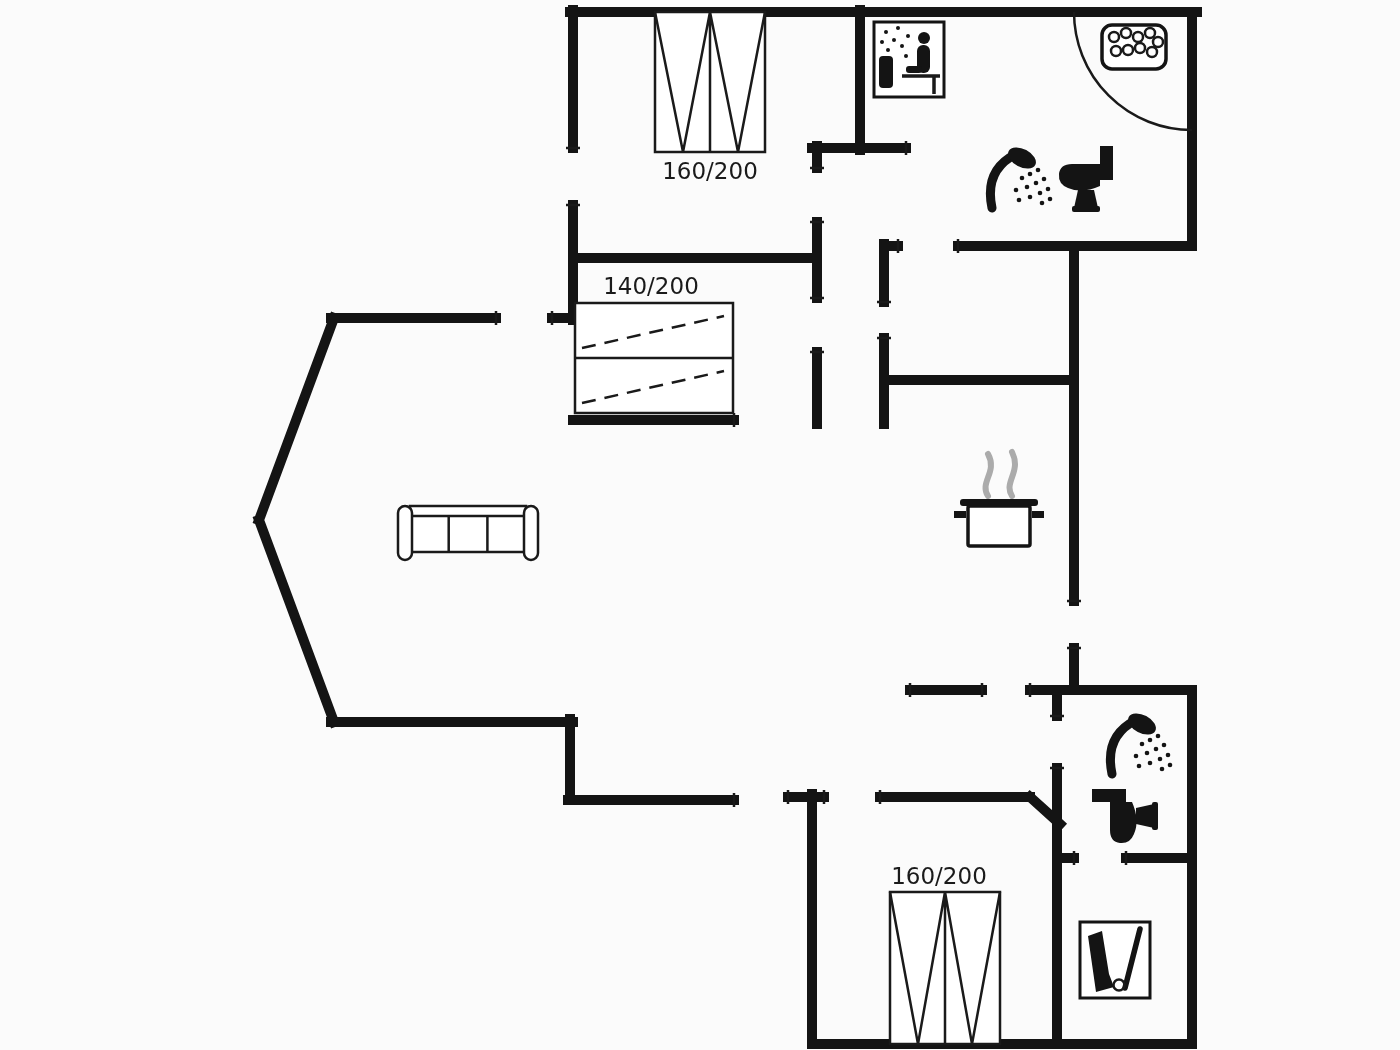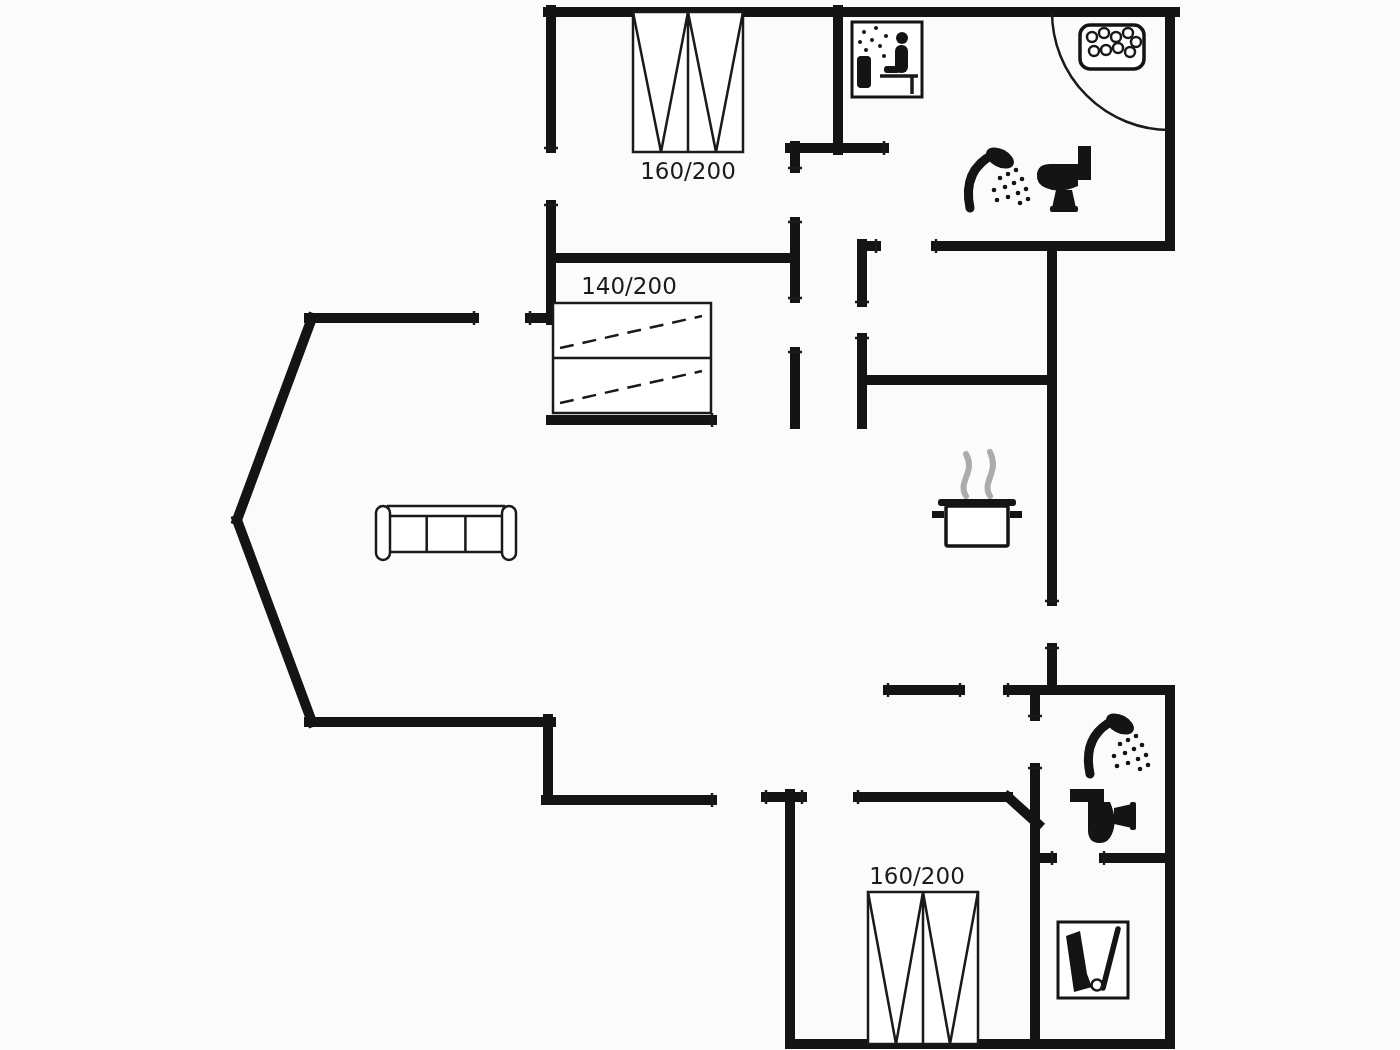--- a/index.html
+++ b/index.html
@@ -1,17 +1,17 @@
 <!DOCTYPE html>
 <html><head>
 <meta charset="utf-8">
 <style>
   html,body{margin:0;padding:0;background:#fbfbfb;}
   .stage{position:relative;width:1180px;height:1050px;background:#fbfbfb;overflow:hidden;
-         font-family:"DejaVu Sans",sans-serif;}
+         font-family:"DejaVu Sans",sans-serif;padding-left:22px;}
   svg{display:block;}
   .wall{stroke:#141414;stroke-width:10;stroke-linecap:square;fill:none;}
   .thin{stroke:#1a1a1a;stroke-width:2.5;fill:none;}
   .thin35{stroke:#141414;stroke-width:3.5;fill:white;}
   .furn{stroke:#1a1a1a;stroke-width:2.5;fill:white;}
   .blackfill{fill:#141414;stroke:none;}
   .steam{stroke:#ababab;stroke-width:6;fill:none;stroke-linecap:round;}
   .bedlabel{font-family:"DejaVu Sans",sans-serif;font-size:23px;fill:#1a1a1a;}
   .dash{stroke:#1a1a1a;stroke-width:2.5;fill:none;stroke-dasharray:14 9;}
 </style>

